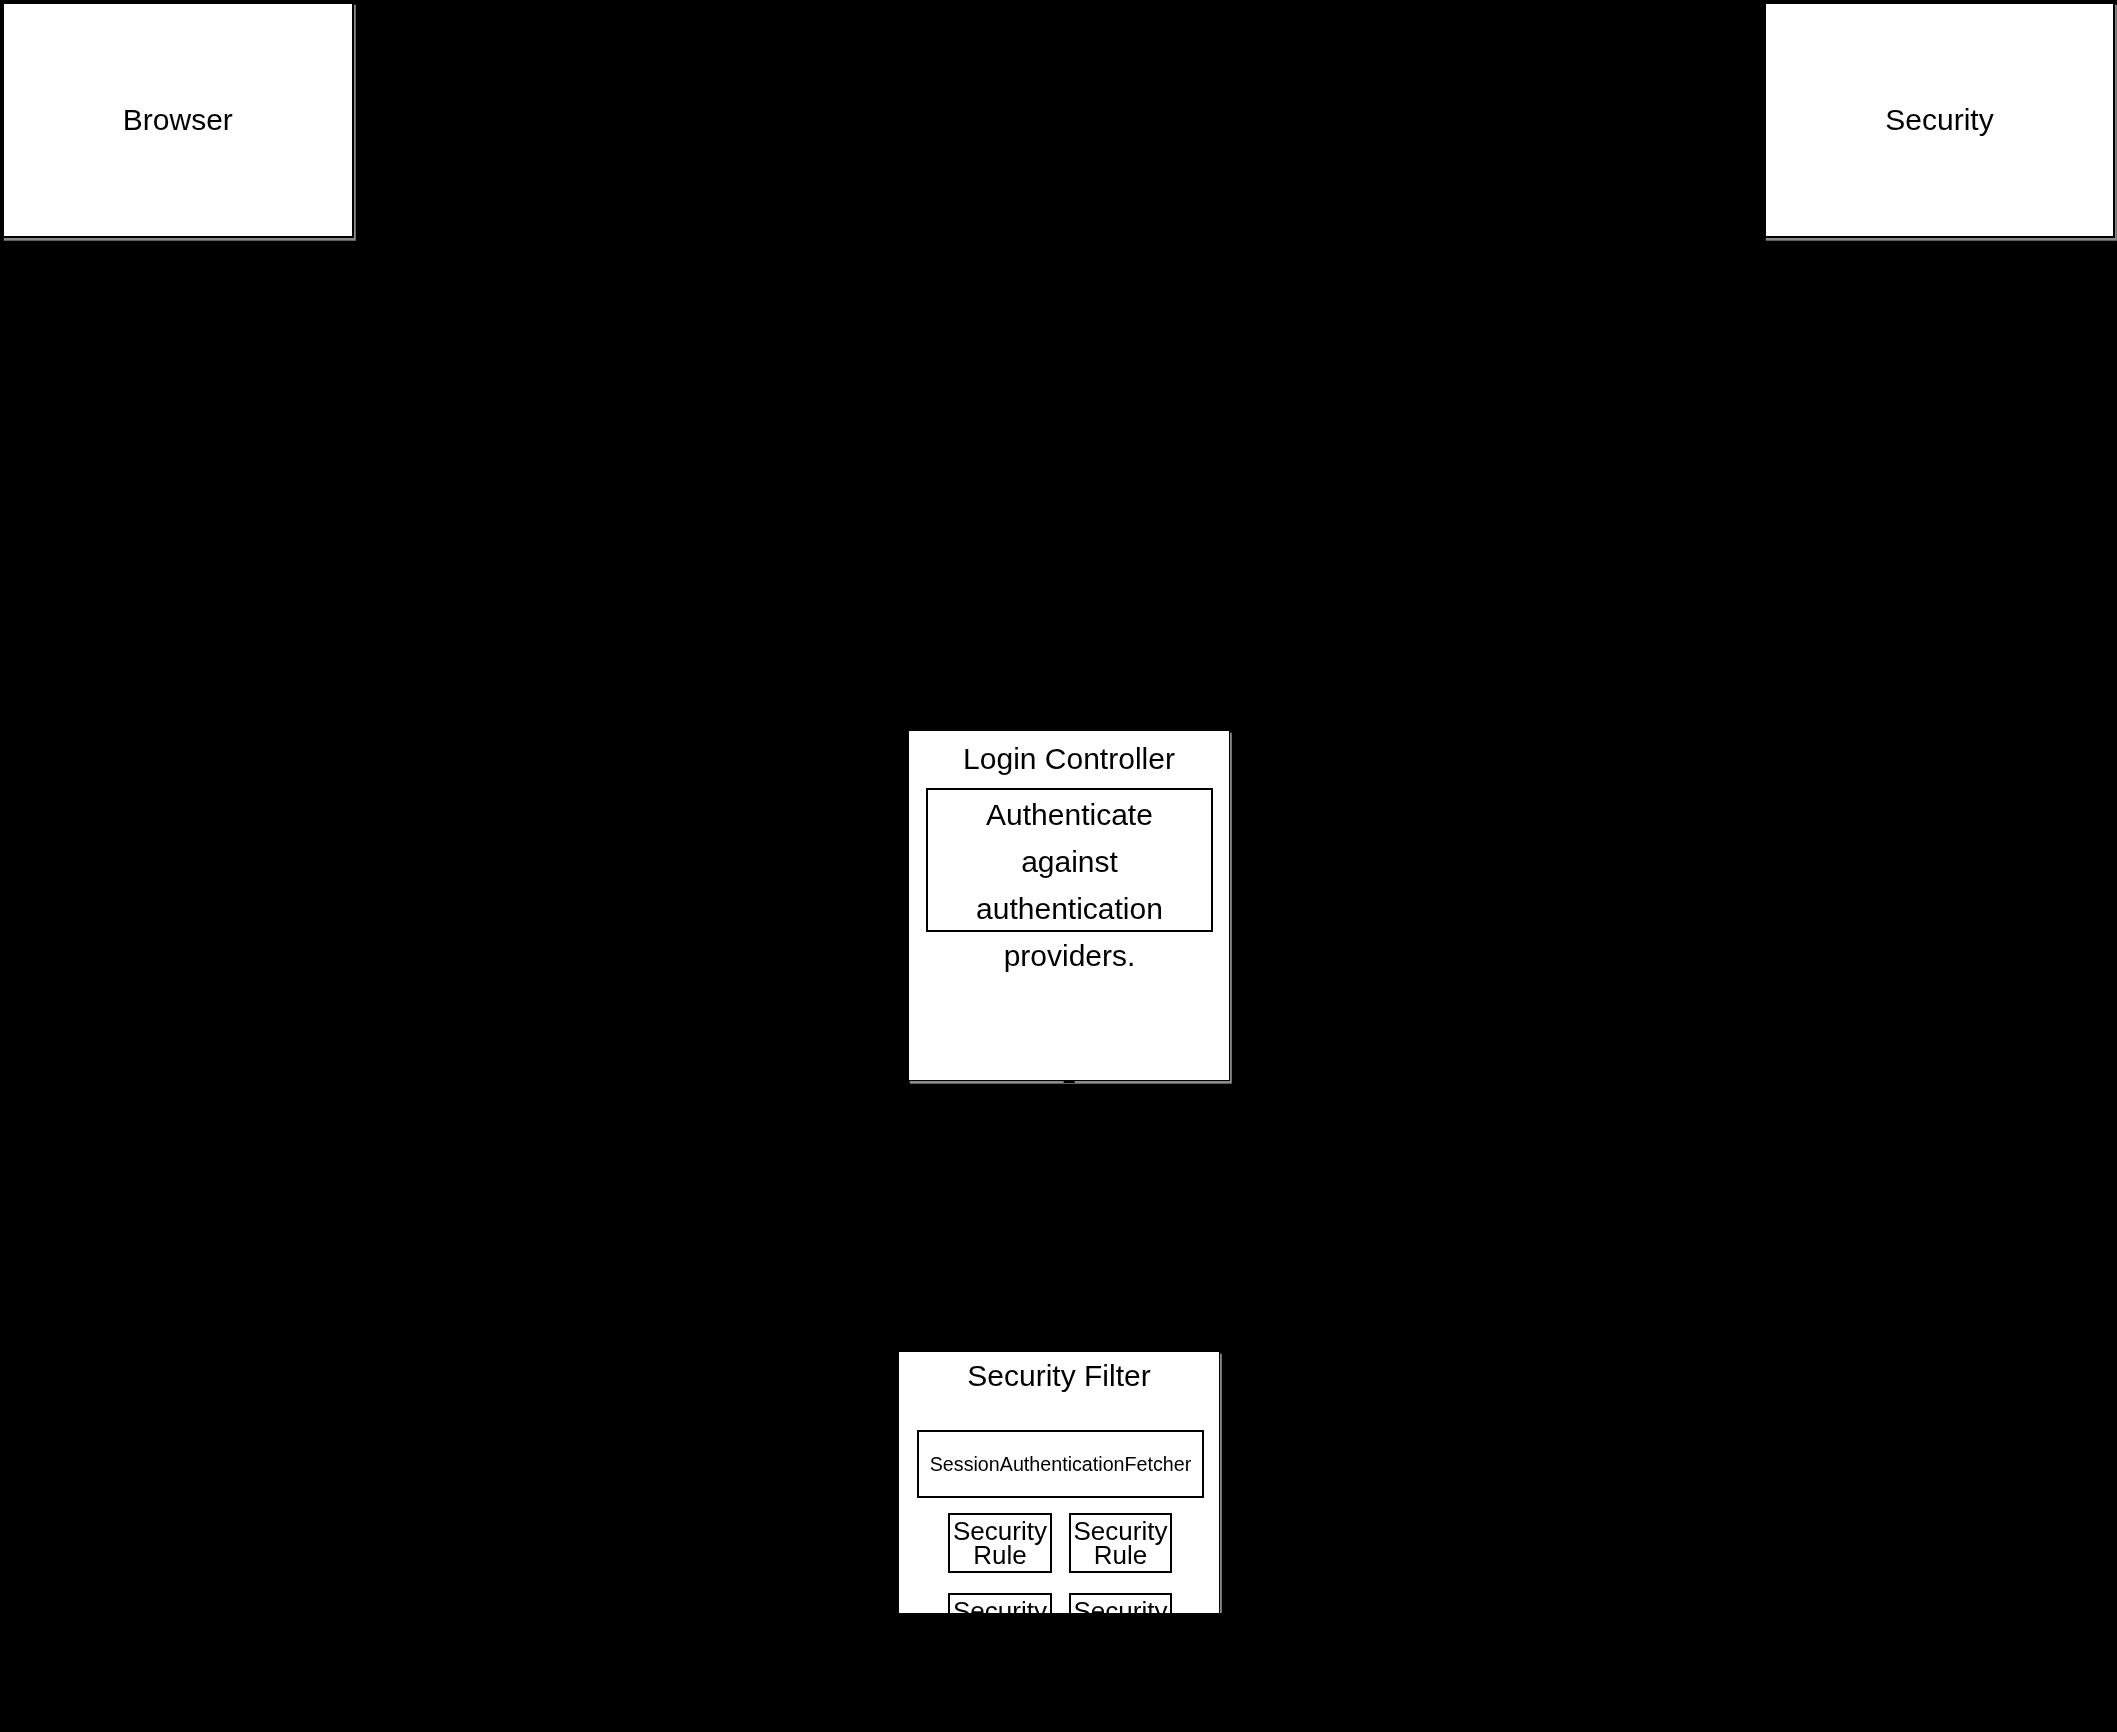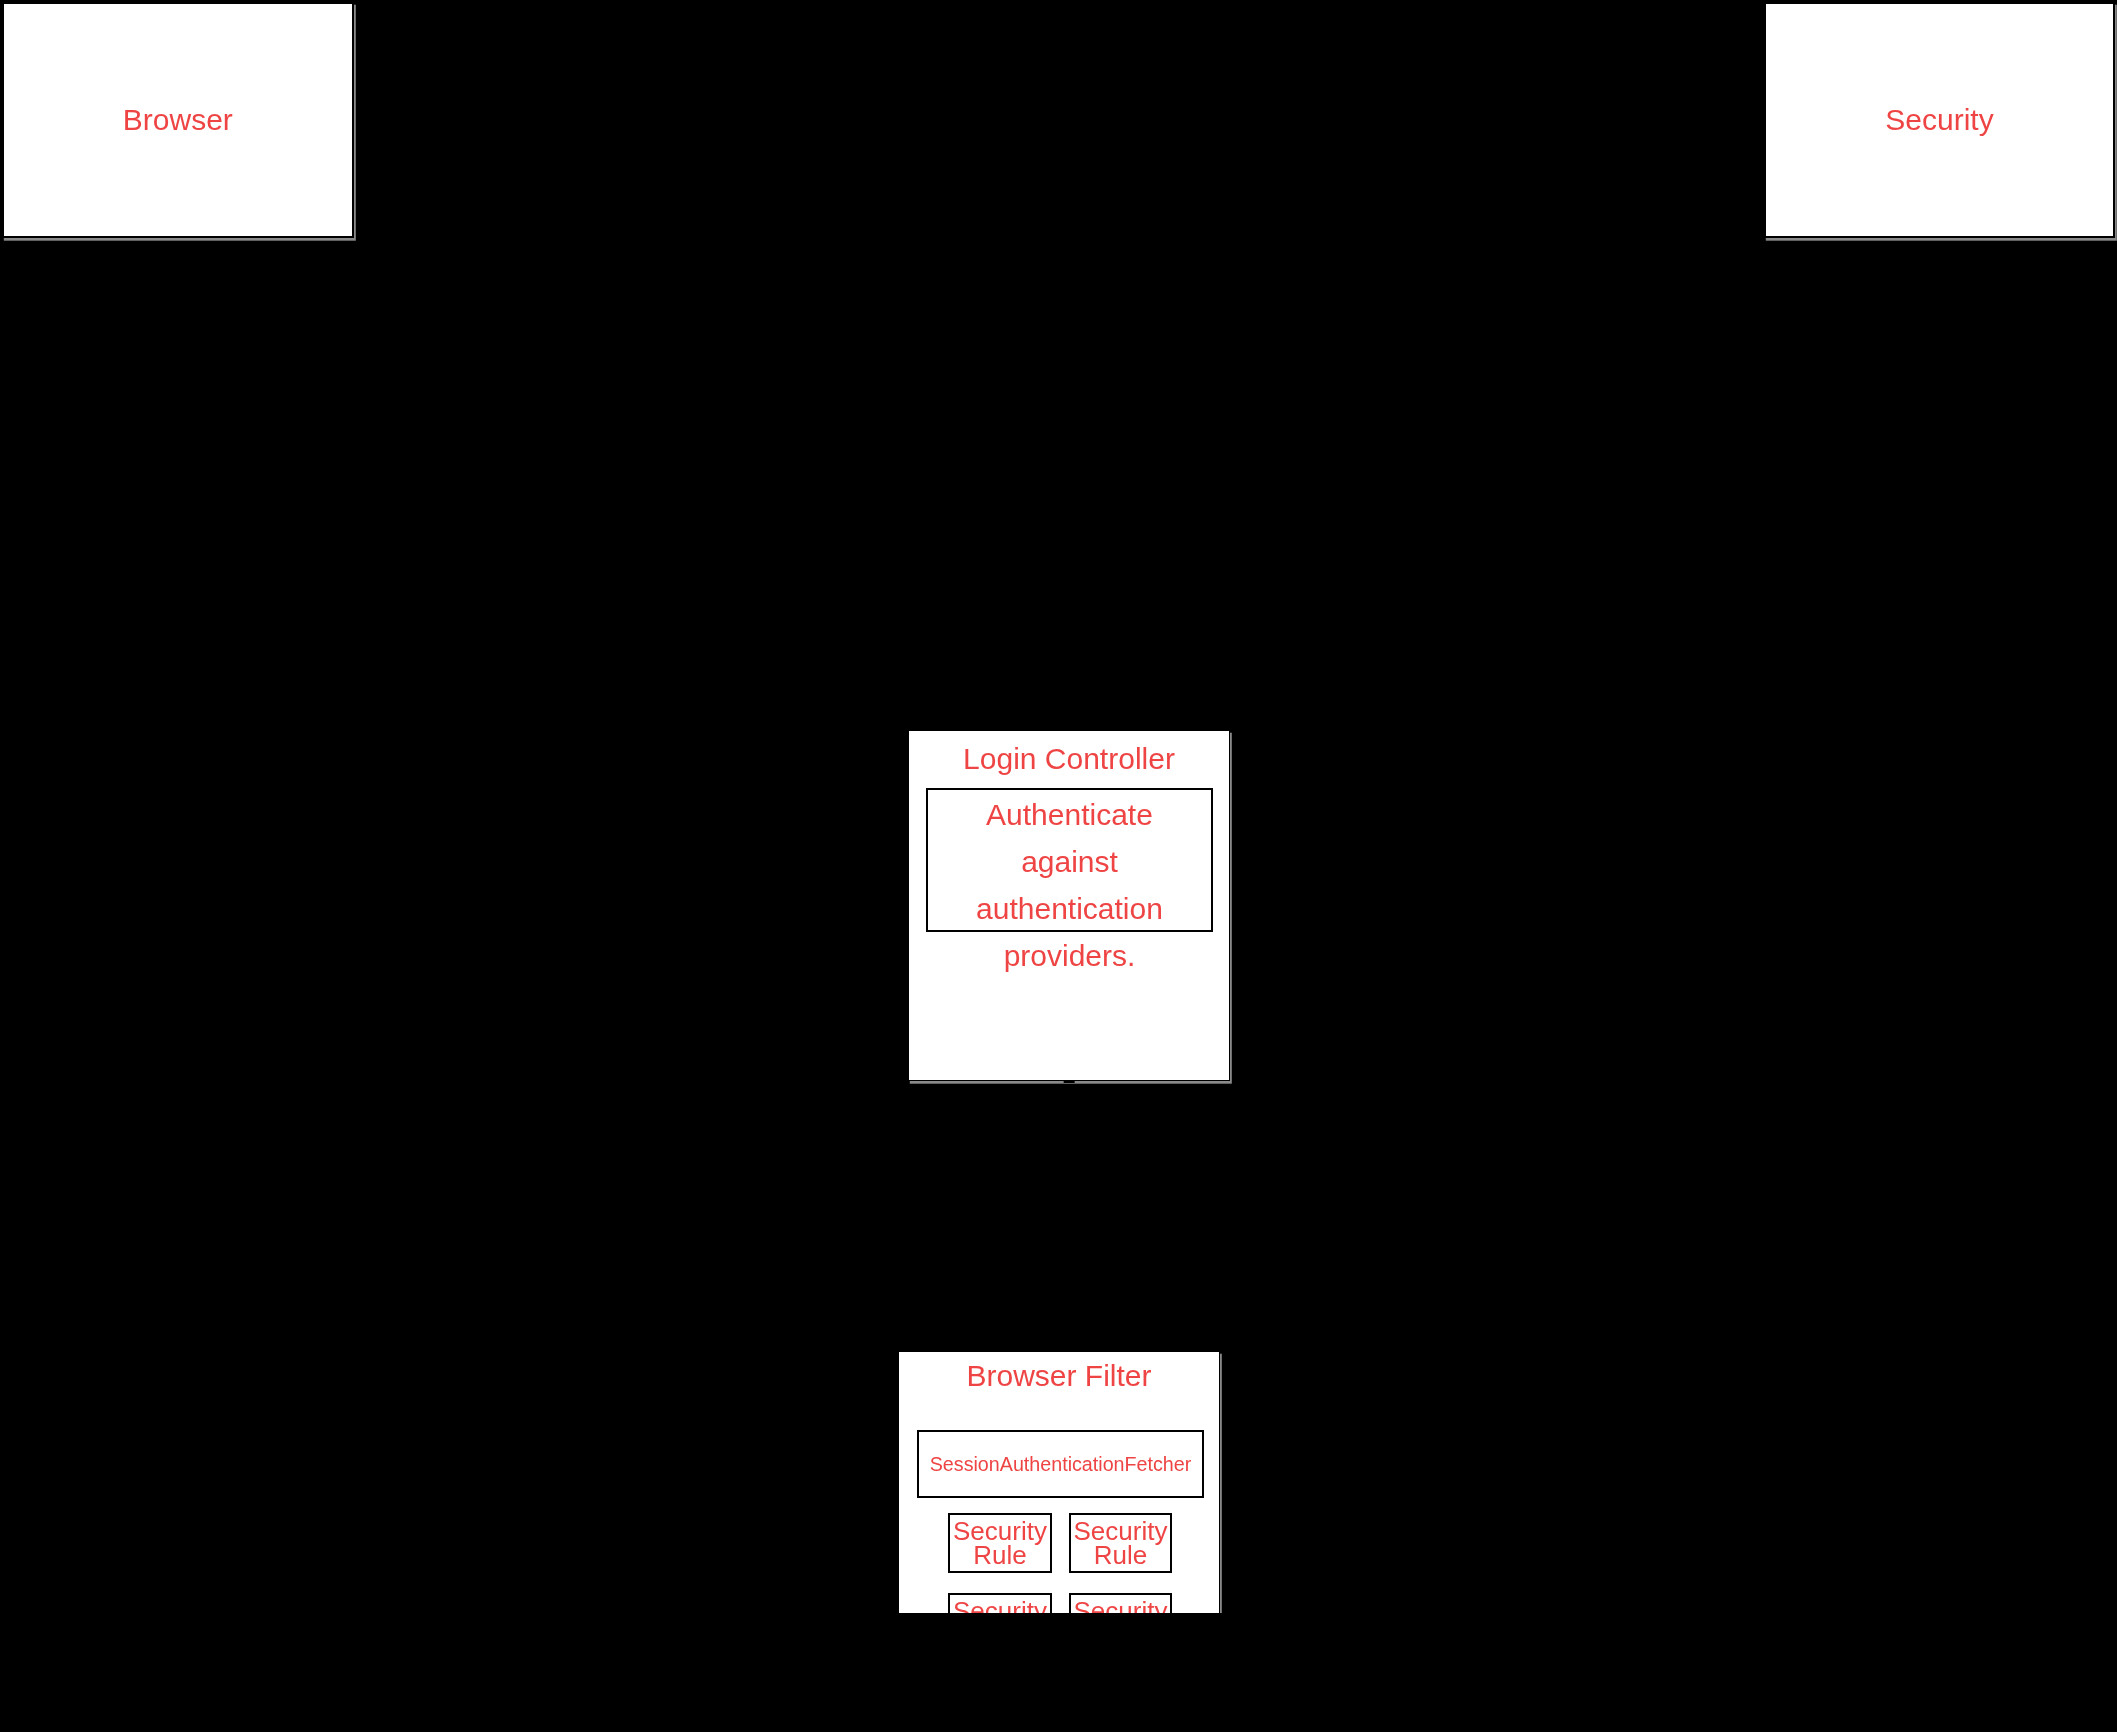--- a/index.html
+++ b/index.html
@@ -2,21 +2,21 @@
 <html style="font-size:14.3px"><head>
 <meta charset="utf-8">
 <style>
   * { margin:0; padding:0; box-sizing:border-box; }
   html,body { background:#000; }
   .stage {
     position:relative;
     width:2117px; height:1613px;
     background:#000;
     font-family:"Liberation Sans", sans-serif;
-    color:#ef4444;
+    color:#000000;
     overflow:hidden;
   }
 
   
   .participant {
     position:absolute; top:1.8px; height:236px;
     background:#fff;
     border:2.7px solid #000;
     box-shadow:1.8px 2.7px 0 #8a8a8a;
     display:flex; align-items:center; justify-content:center;
@@ -86,21 +86,21 @@
   </div>
 
   <div class="group" id="g-login">
     <div class="group-title">Login Controller</div>
     <div class="note">
       <span>Authenticate against authentication providers.</span>
     </div>
   </div>
 
   <div class="group" id="g-security">
-    <div class="group-title">Browser Filter</div>
+    <div class="group-title">Security Filter</div>
     <div class="inner-box fetcher">
       <span>SessionAuthenticationFetcher</span>
     </div>
     <div class="inner-box rule r1c1">
       <span>Security Rule</span>
     </div>
     <div class="inner-box rule r1c2">
       <span>Security Rule</span>
     </div>
     <div class="inner-box rule r2c1">

